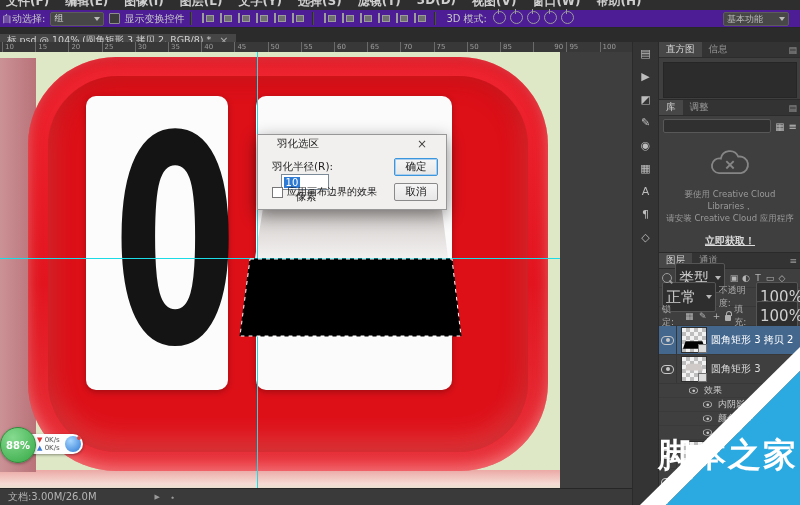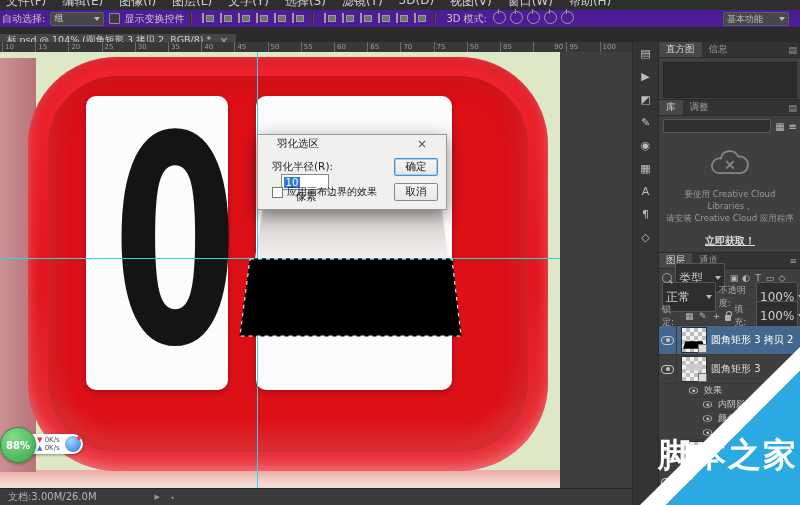--- a/index.html
+++ b/index.html
@@ -1,19 +1,19 @@
 <!DOCTYPE html>
 <html><head>
 <meta charset="utf-8">
 <style>
   html,body{margin:0;padding:0;background:#222;}
   #app{position:relative;width:800px;height:505px;overflow:hidden;background:#3f3f3f;
        font-family:"DejaVu Sans","Liberation Sans",sans-serif;-webkit-font-smoothing:antialiased;cursor:default;}
   
-  #menu-bar{position:absolute;left:0;top:0;width:800px;height:18px;background:#2e2e2e;overflow:hidden;}
+  #menu-bar{position:absolute;left:0;top:0;width:800px;height:18px;background:#2e2e2e;overflow:hidden;font-weight:bold;}
   #menu-items{position:absolute;top:-7px;left:6px;display:flex;gap:16px;font-size:12px;color:#cfcfcf;white-space:nowrap;}
   #options-bar{position:absolute;left:0;top:10px;width:800px;height:18px;background:#4c1d95;
        border-bottom:1px solid #282828;display:flex;align-items:center;font-size:10px;color:#c6c6c6;padding-left:2px;box-sizing:border-box;}
   .opt-dd{height:12px;background:#474747;border:1px solid #5c5c5c;border-radius:2px;color:#ddd;
        display:inline-flex;align-items:center;justify-content:space-between;padding:0 3px;margin:0 5px;font-size:9px;}
   .caret{width:0;height:0;border-left:3px solid transparent;border-right:3px solid transparent;border-top:4px solid #b9b9b9;margin-left:4px;}
   .cb{width:9px;height:9px;border:1px solid #8d8d8d;background:#3c3c3c;display:inline-block;margin-right:4px;border-radius:1px;}
   .vsep{width:1px;height:13px;background:#2e2e2e;border-right:1px solid #4d4d4d;margin:0 6px;}
   .aicon{width:14px;height:12px;position:relative;margin:0 2px;display:inline-block;}
   .aicon::before{content:"";position:absolute;left:2px;top:1px;bottom:1px;width:2px;background:#9c9c9c;}
@@ -90,21 +90,21 @@
   #histo-box{margin:4px;height:34px;background:#2c2c2c;border:1px solid #262626;}
   #lib-toolbar{display:flex;align-items:center;padding:3px 4px;gap:4px;}
   #lib-search{flex:1;height:12px;background:#303030;border:1px solid #585858;border-radius:2px;}
   .lib-view{color:#c0c0c0;font-size:10px;}
   #lib-body{text-align:center;padding-top:12px;color:#9a9a9a;}
   #lib-lines{font-size:8.5px;line-height:12px;width:130px;margin:6px auto 0;text-align:center;}
   #lib-link{display:inline-block;margin-top:10px;font-size:10px;font-weight:bold;color:#dcdcdc;text-decoration:underline;}
   
   .lrow-ctl{display:flex;align-items:center;height:18px;padding:0 3px;gap:3px;font-size:9px;color:#ababab;border-bottom:1px solid #383838;}
   .fld{height:12px;background:#2e2e2e;border:1px solid #555;border-radius:2px;display:inline-flex;align-items:center;
-       justify-content:space-between;padding:8px 3px;color:#cfcfcf;font-size:12px;}
+       justify-content:space-between;padding:8px 3px;color:#cfcfcf;font-size:15px;}
   .mag{width:8px;height:8px;border:1.5px solid #9c9c9c;border-radius:50%;position:relative;flex:none;}
   .mag::after{content:"";position:absolute;left:6px;top:7px;width:4px;height:1.5px;background:#9c9c9c;transform:rotate(45deg);}
   .ficon{color:#b5b5b5;font-size:9px;width:12px;text-align:center;}
   .lock-css{width:7px;height:6px;background:#b0b0b0;border-radius:1px;position:relative;display:inline-block;margin-top:3px;}
   .lock-css::before{content:"";position:absolute;top:-4px;left:1px;width:4px;height:4px;border:1.5px solid #b0b0b0;border-bottom:none;border-radius:3px 3px 0 0;}
   #layer-list{font-size:10px;color:#dcdcdc;}
   .lay-row{display:flex;align-items:center;height:28px;border-bottom:1px solid #383838;position:relative;}
   .lay-row.sel{background:#44678e;color:#fff;}
   .eye-cell{width:17px;height:100%;display:flex;align-items:center;justify-content:center;border-right:1px solid #363636;flex:none;}
   .eye{width:13px;height:9px;position:relative;display:inline-block;}

